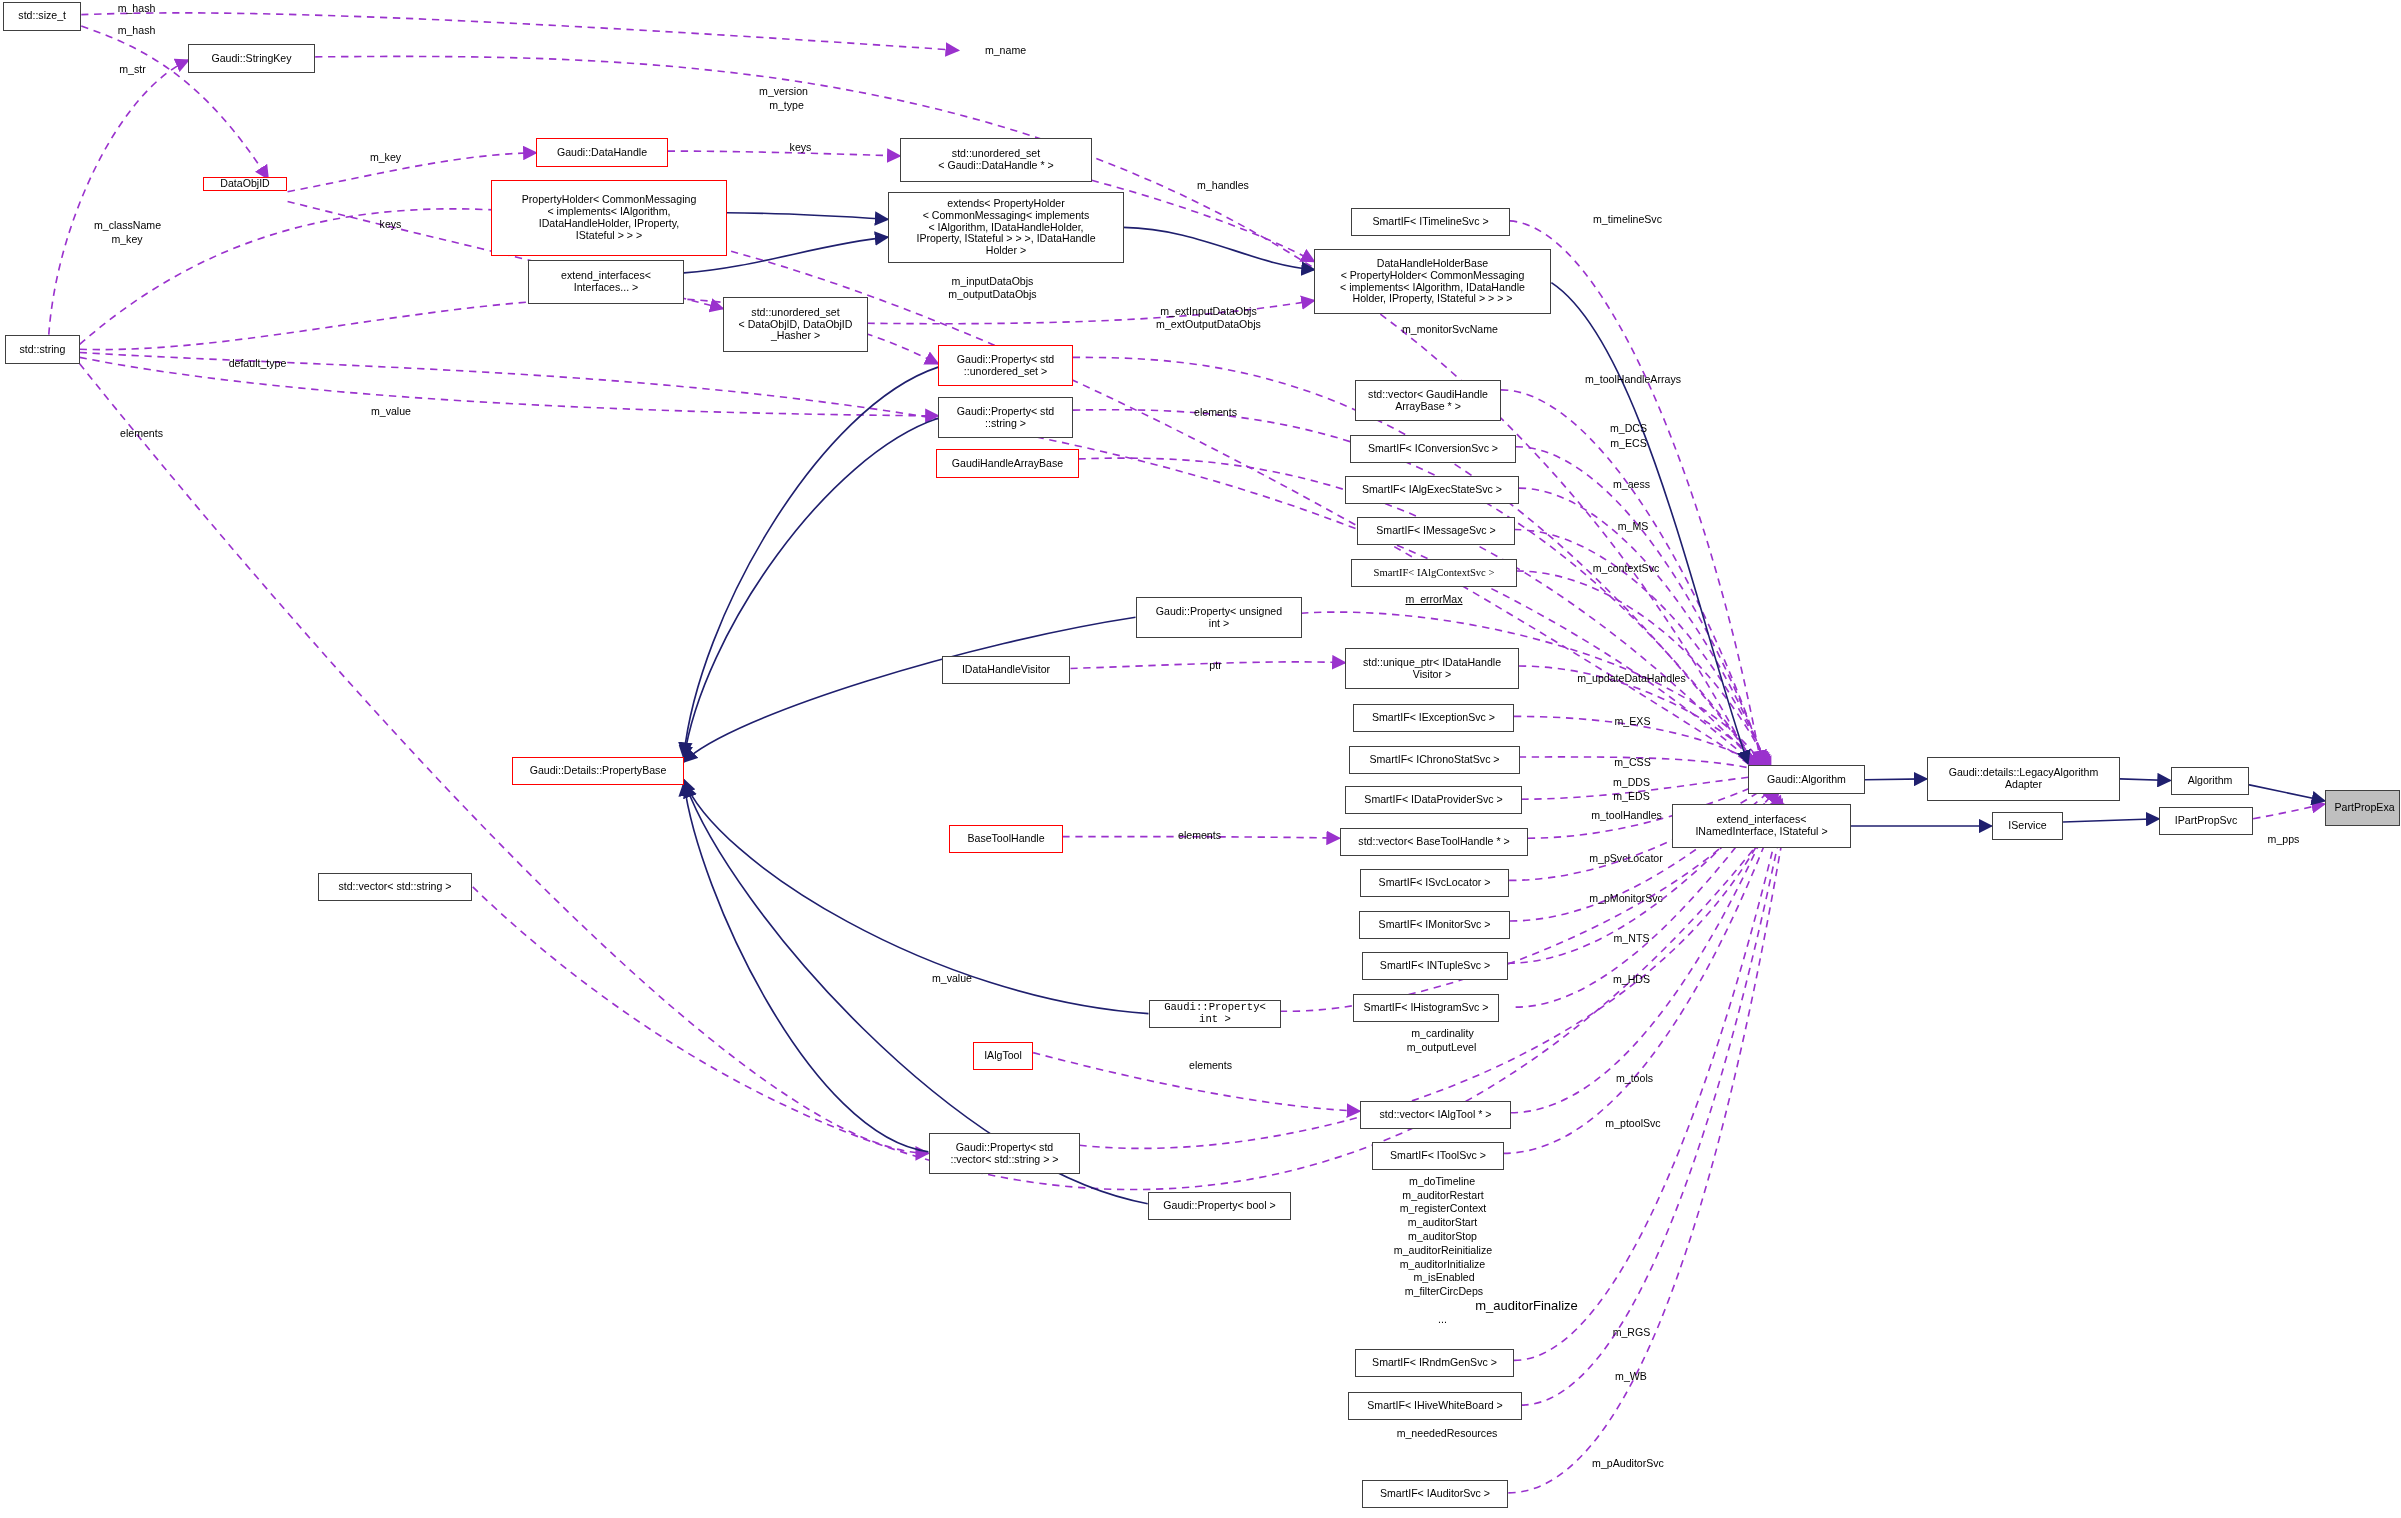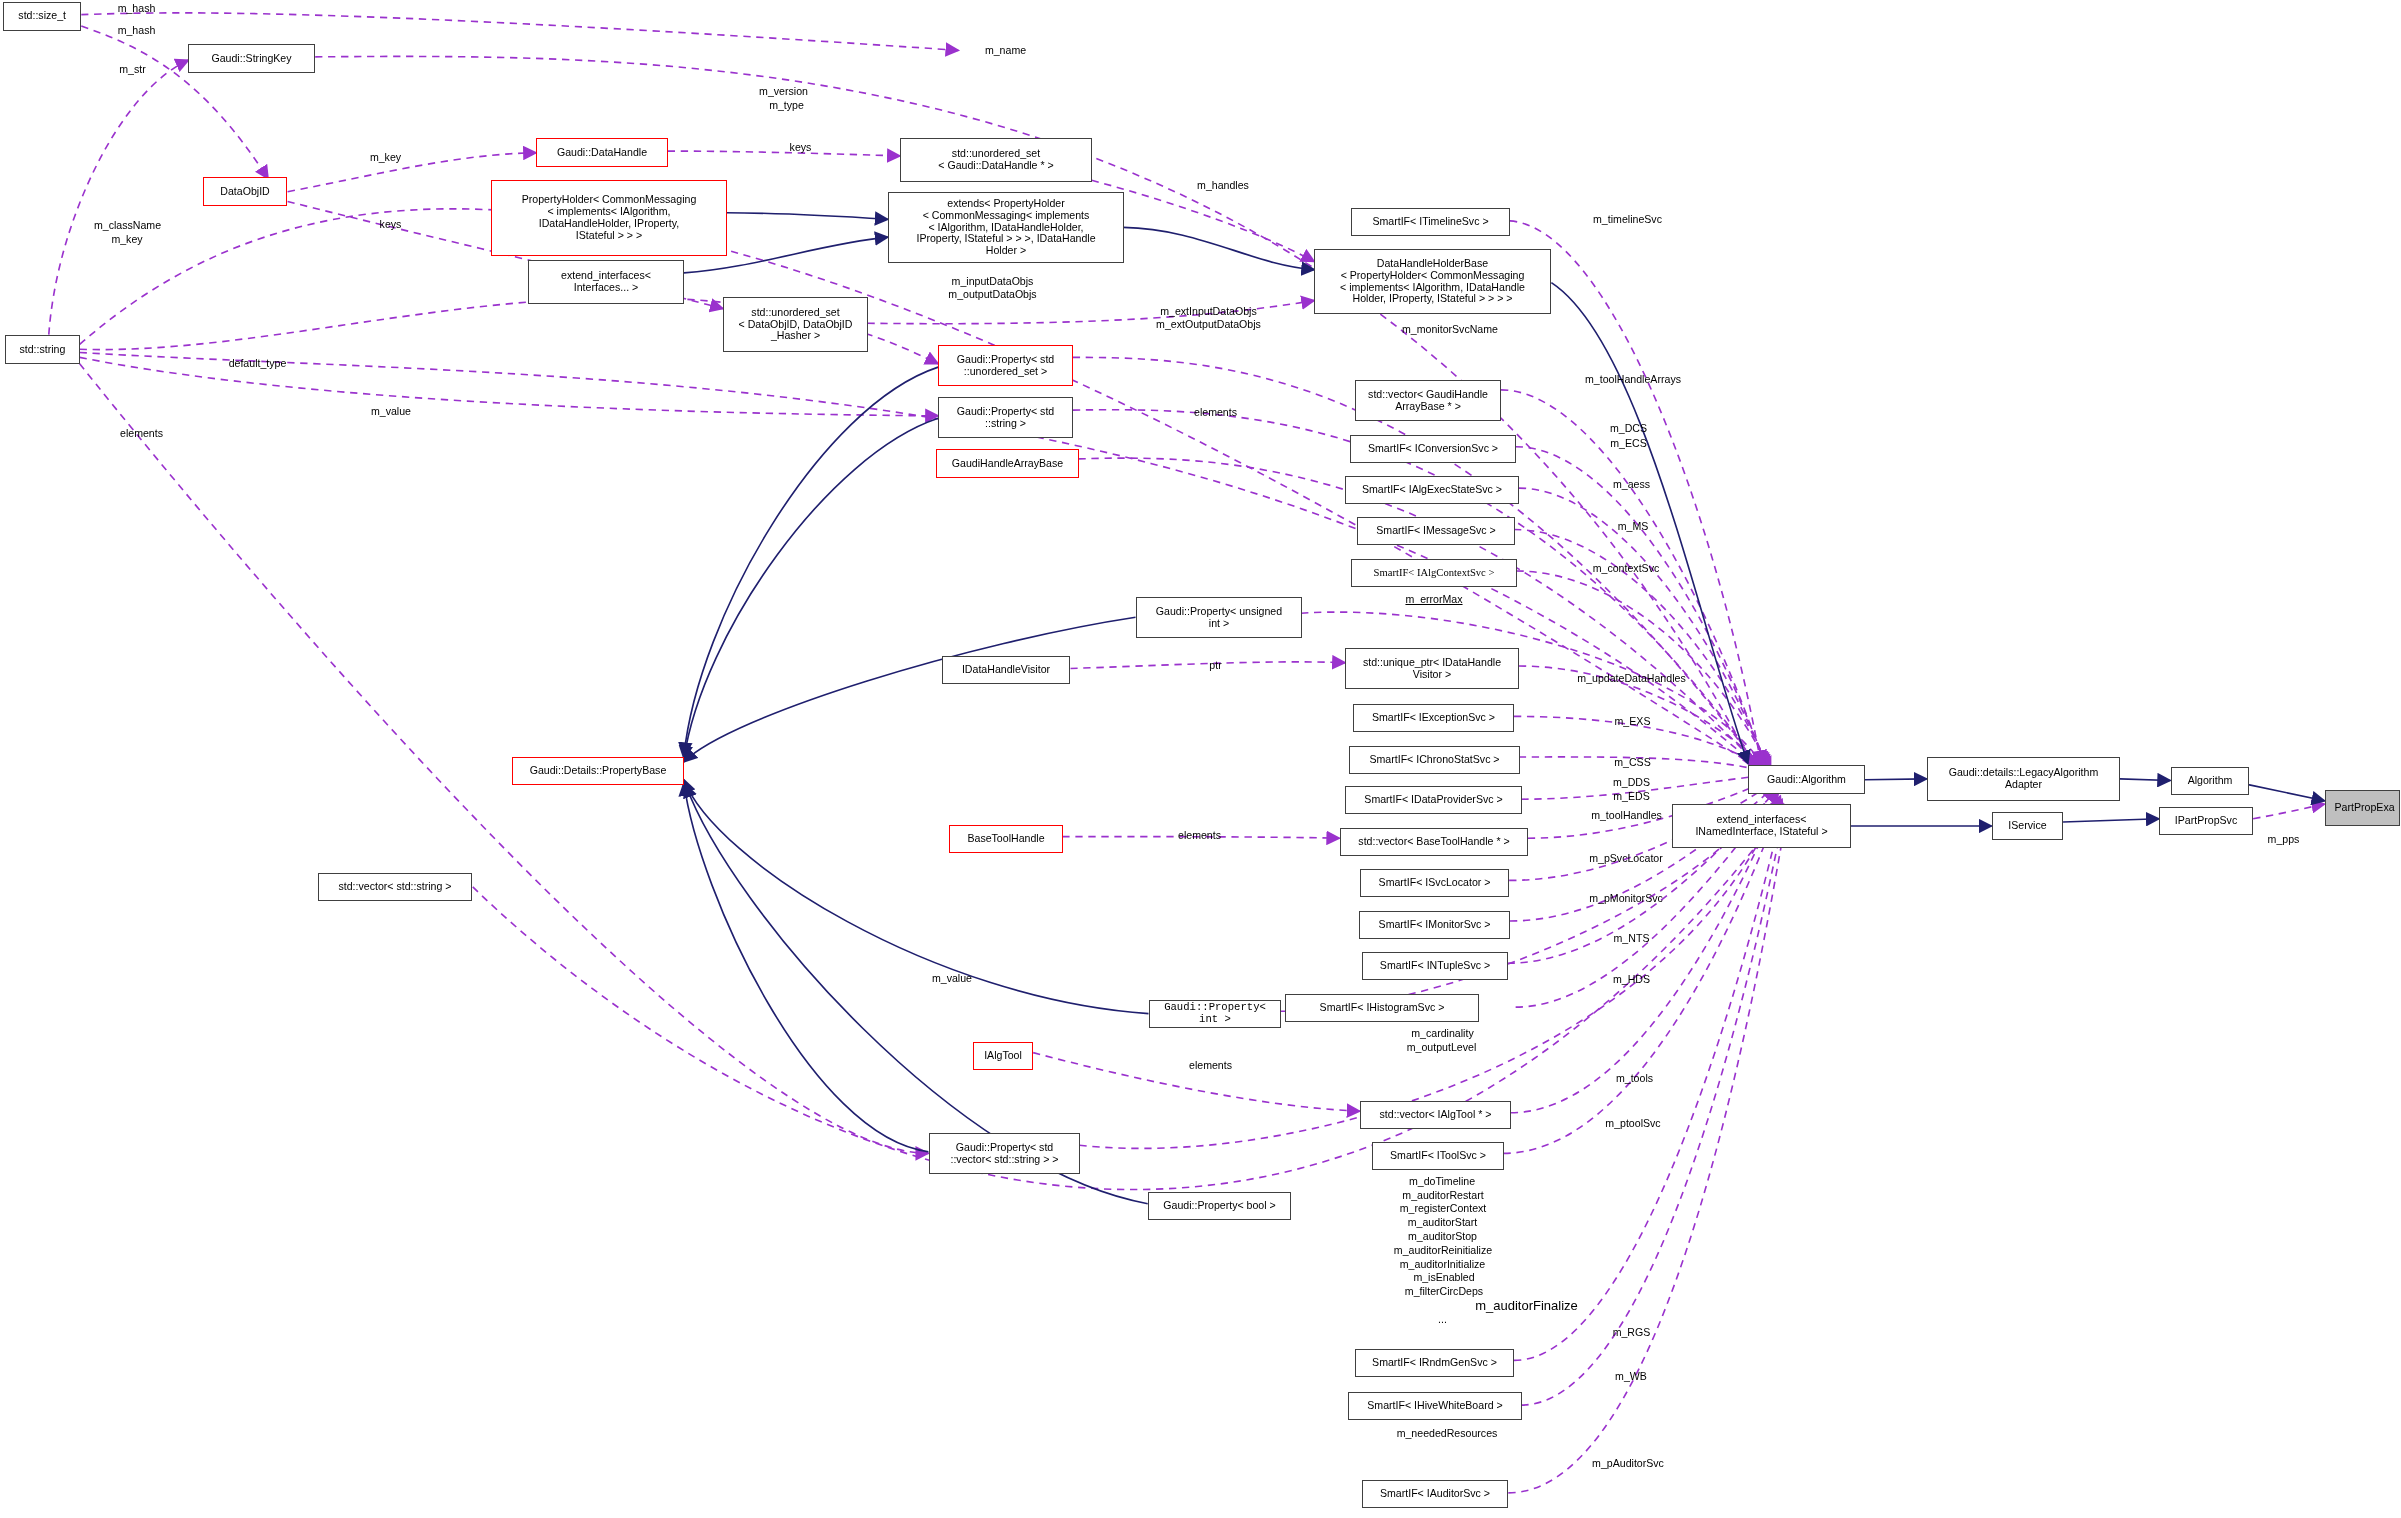--- a/index.html
+++ b/index.html
@@ -131,21 +131,21 @@
         <path d="M2610,959 L2672,961" fill="none" stroke="#1f1f6e" stroke-width="2" marker-end="url(#arrowInherit)"></path>
         <path d="M2768,966 L2862,986" fill="none" stroke="#1f1f6e" stroke-width="2" marker-end="url(#arrowInherit)"></path>
         <path d="M2278,1017 L2452,1017" fill="none" stroke="#1f1f6e" stroke-width="2" marker-end="url(#arrowInherit)"></path>
         <path d="M2540,1012 L2658,1008" fill="none" stroke="#1f1f6e" stroke-width="2" marker-end="url(#arrowInherit)"></path>
       </g>
   </svg>
 
   <div id="nodes-layer">
       <div class="node" style="left: 3.2px; top: 1.6px; width: 78px; height: 29px; font-size: 10.6px;">std::size_t</div>
       <div class="node" style="left: 188px; top: 44px; width: 127px; height: 29px; font-size: 10.6px;">Gaudi::StringKey</div>
-      <div class="node red" style="left: 203px; top: 177px; width: 84px; height: 29px; font-size: 10.6px;">DataObjID</div>
+      <div class="node red" style="left: 203px; top: 177px; width: 84px; height: 14px; font-size: 10.6px;">DataObjID</div>
       <div class="node" style="left: 4.9px; top: 335px; width: 75px; height: 29px; font-size: 10.6px;">std::string</div>
       <div class="node red" style="left: 536px; top: 138px; width: 132px; height: 29px; font-size: 10.6px;">Gaudi::DataHandle</div>
       <div class="node red" style="left: 491px; top: 180px; width: 236px; height: 76px; font-size: 10.6px;">PropertyHolder&lt; CommonMessaging
 &lt; implements&lt; IAlgorithm,
 IDataHandleHolder, IProperty,
 IStateful &gt; &gt; &gt;</div>
       <div class="node" style="left: 528px; top: 260px; width: 156px; height: 44px; font-size: 10.6px;">extend_interfaces&lt;
 Interfaces... &gt;</div>
       <div class="node" style="left: 900px; top: 138px; width: 192px; height: 44px; font-size: 10.6px;">std::unordered_set
 &lt; Gaudi::DataHandle * &gt;</div>
@@ -180,21 +180,21 @@
 Visitor &gt;</div>
       <div class="node" style="left: 1353px; top: 704px; width: 161px; height: 28px; font-size: 10.6px;">SmartIF&lt; IExceptionSvc &gt;</div>
       <div class="node" style="left: 1349px; top: 746px; width: 171px; height: 28px; font-size: 10.6px;">SmartIF&lt; IChronoStatSvc &gt;</div>
       <div class="node" style="left: 1345px; top: 786px; width: 177px; height: 28px; font-size: 10.6px;">SmartIF&lt; IDataProviderSvc &gt;</div>
       <div class="node red" style="left: 512px; top: 757px; width: 172px; height: 28px; font-size: 10.6px;">Gaudi::Details::PropertyBase</div>
       <div class="node red" style="left: 949px; top: 825px; width: 114px; height: 28px; font-size: 10.6px;">BaseToolHandle</div>
       <div class="node" style="left: 1340px; top: 828px; width: 188px; height: 28px; font-size: 10.6px;">std::vector&lt; BaseToolHandle * &gt;</div>
       <div class="node" style="left: 1360px; top: 869px; width: 149px; height: 28px; font-size: 10.6px;">SmartIF&lt; ISvcLocator &gt;</div>
       <div class="node" style="left: 1359px; top: 911px; width: 151px; height: 28px; font-size: 10.6px;">SmartIF&lt; IMonitorSvc &gt;</div>
       <div class="node" style="left: 1362px; top: 952px; width: 146px; height: 28px; font-size: 10.6px;">SmartIF&lt; INTupleSvc &gt;</div>
-      <div class="node" style="left: 1285px; top: 994px; width: 194px; height: 28px; font-size: 10.6px;">SmartIF&lt; IHistogramSvc &gt;</div>
+      <div class="node" style="left: 1353px; top: 994px; width: 146px; height: 28px; font-size: 10.6px;">SmartIF&lt; IHistogramSvc &gt;</div>
       <div class="node" style="left: 1149px; top: 1000px; width: 132px; height: 28px; font-size: 10.6px; font-family: Liberation Mono, monospace;">Gaudi::Property&lt; int &gt;</div>
       <div class="node red" style="left: 973px; top: 1042px; width: 60px; height: 28px; font-size: 10.6px;">IAlgTool</div>
       <div class="node" style="left: 1360px; top: 1101px; width: 151px; height: 28px; font-size: 10.6px;">std::vector&lt; IAlgTool * &gt;</div>
       <div class="node" style="left: 1372px; top: 1142px; width: 132px; height: 28px; font-size: 10.6px;">SmartIF&lt; IToolSvc &gt;</div>
       <div class="node" style="left: 929px; top: 1133px; width: 151px; height: 41px; font-size: 10.6px;">Gaudi::Property&lt; std
 ::vector&lt; std::string &gt; &gt;</div>
       <div class="node" style="left: 1148px; top: 1192px; width: 143px; height: 28px; font-size: 10.6px;">Gaudi::Property&lt; bool &gt;</div>
       <div class="node" style="left: 318px; top: 873px; width: 154px; height: 28px; font-size: 10.6px;">std::vector&lt; std::string &gt;</div>
       <div class="node" style="left: 1355px; top: 1349px; width: 159px; height: 28px; font-size: 10.6px;">SmartIF&lt; IRndmGenSvc &gt;</div>
       <div class="node" style="left: 1348px; top: 1392px; width: 174px; height: 28px; font-size: 10.6px;">SmartIF&lt; IHiveWhiteBoard &gt;</div>

